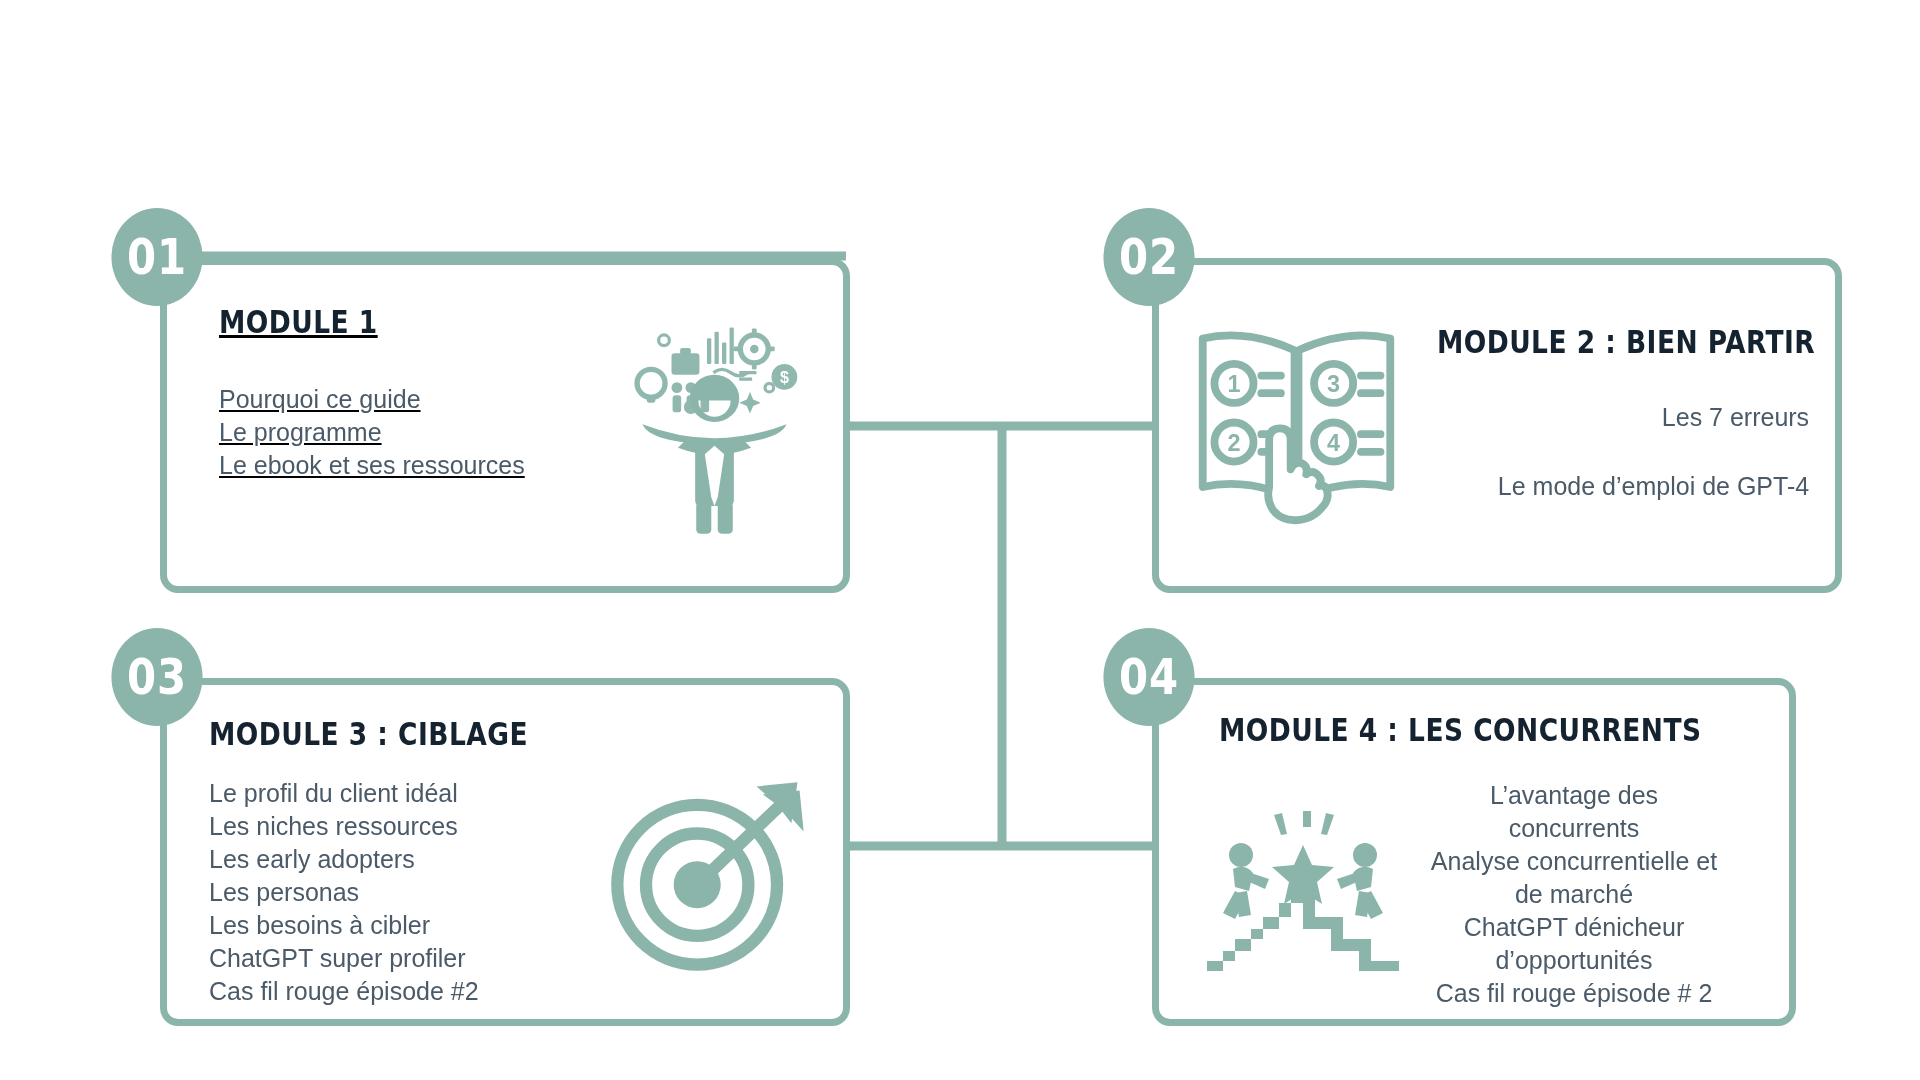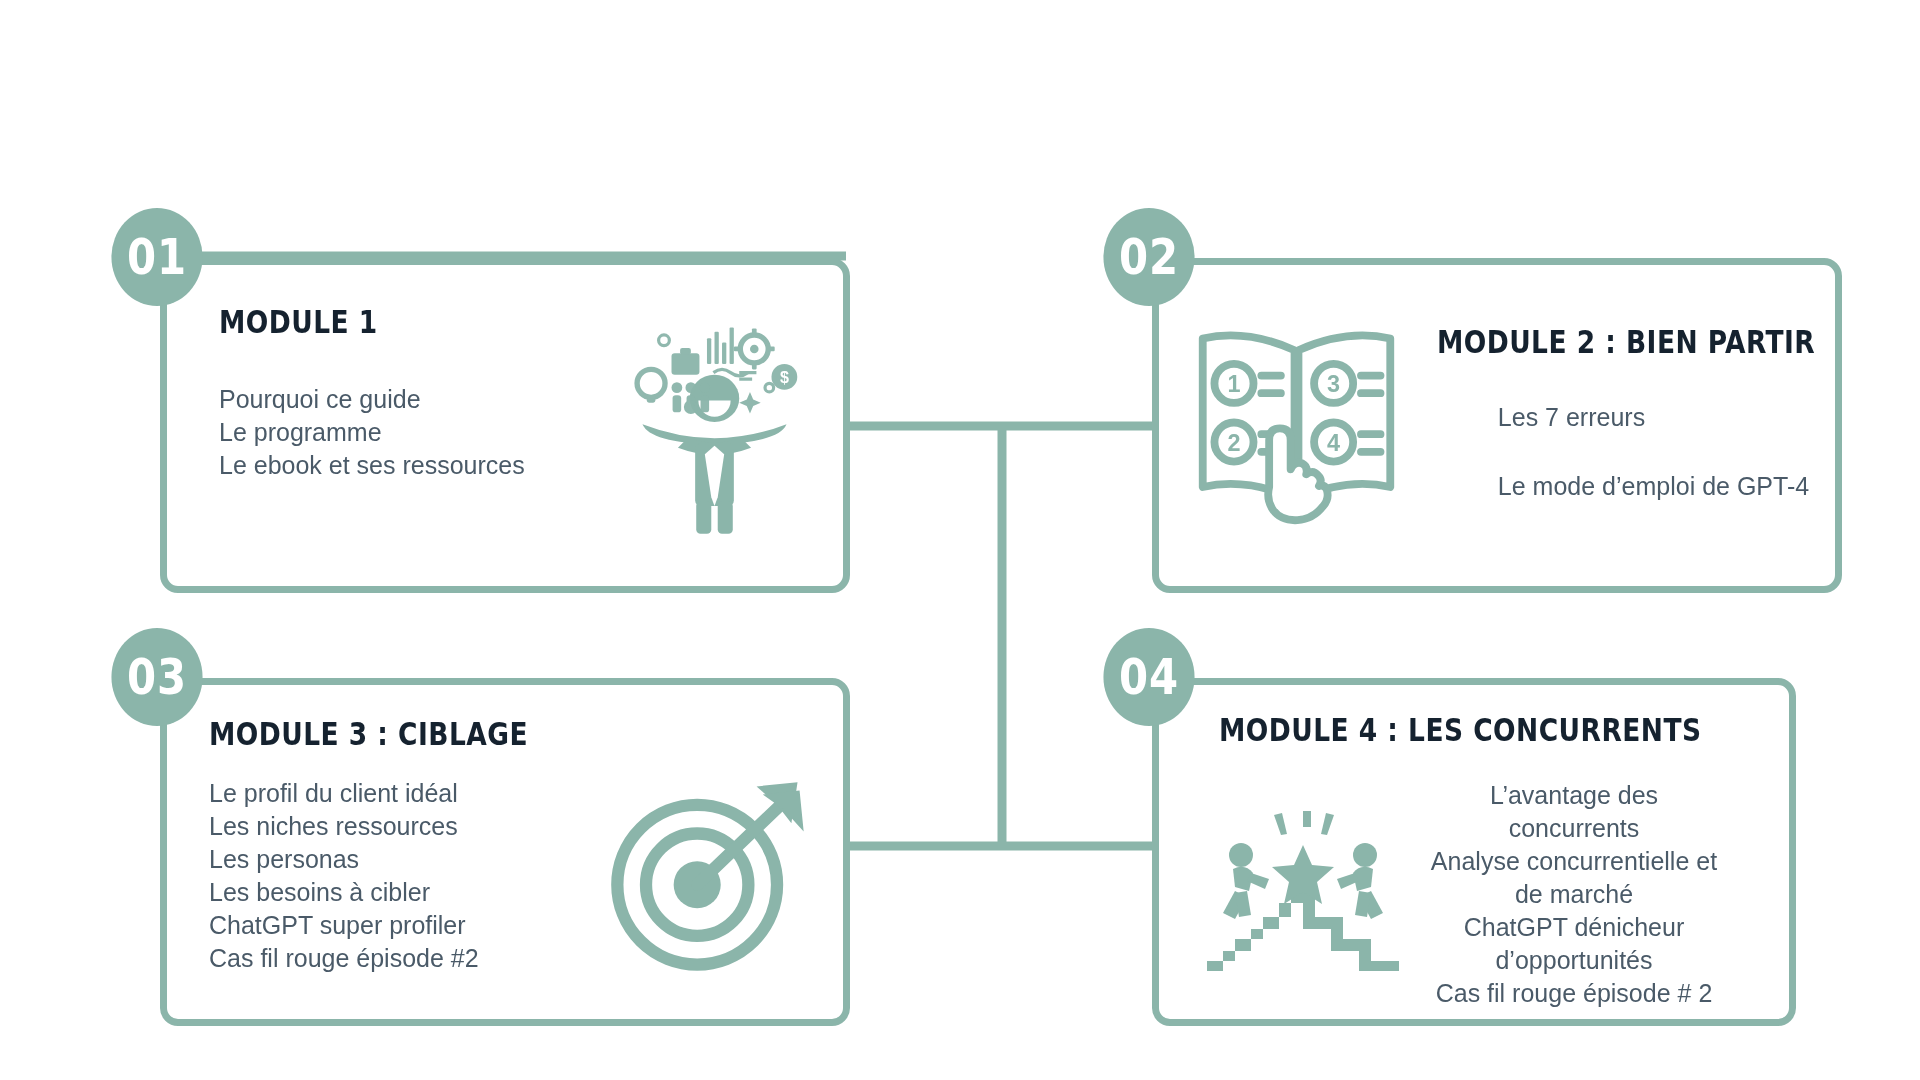--- a/index.html
+++ b/index.html
@@ -109,21 +109,21 @@
       <path d="M157 720 L157 678"></path>
 
       <path d="M1148 300 L1148 258"></path>
 
       <path d="M1148 720 L1148 678"></path>
     </g>
   </svg>
 
   <div class="card" id="card-1">
     <div class="card-inner icon-right" style="padding:38px 0 0 52px;">
-      <div class="text-col" style="width:400px;">
+      <div class="text-col" style="width:400px;text-decoration:underline;">
         <div class="module-title" style="font-size:32px;margin-bottom:42px;">MODULE 1</div>
         <ul class="item-list">
           <li>Pourquoi ce guide</li>
           <li>Le programme</li>
           <li>Le ebook et ses ressources</li>
         </ul>
       </div>
       <div class="icon-col" style="width:210px;height:230px;margin-top:10px;margin-left:-10px;">
         <svg class="icon-svg" viewBox="0 0 170 200" width="185" height="215" aria-hidden="true">
           <g fill="#8bb5aa">
@@ -231,35 +231,36 @@
                      q6 -2 8 4 q3 9 -4 17
                      q-10 13 -26 14
                      q-18 1 -26 -12
                      q-6 -10 -3 -22
                      z"></path>
           </g>
         </svg>
       </div>
       <div class="text-col" style="flex:1;align-items:flex-end;padding-top:36px;">
         <div class="module-title right-align" style="font-size:32px;margin-bottom:40px;text-align:right;">MODULE 2 : BIEN PARTIR</div>
-        <ul class="item-list" style="text-align:left;margin-right:6px;margin-left:21px;">
+        <ul class="item-list" style="text-align:right;margin-right:6px;margin-left:21px;">
           <li style="margin-bottom:36px;">Les 7 erreurs</li>
           <li>Le mode d’emploi de GPT-4</li>
         </ul>
       </div>
     </div>
   </div>
 
   <div class="card" id="card-3">
     <div class="card-inner icon-right" style="padding:30px 0 0 42px;">
       <div class="text-col" style="width:400px;">
         <div class="module-title" style="font-size:32px;margin-bottom:24px;">MODULE 3 : CIBLAGE</div>
         <ul class="item-list">
           <li>Le profil du client idéal</li>
           <li>Les niches ressources</li>
+          <li>Les early adopters</li>
           <li>Les personas</li>
           <li>Les besoins à cibler</li>
           <li>ChatGPT super profiler</li>
           <li>Cas fil rouge épisode #2</li>
         </ul>
       </div>
       <div class="icon-col" style="width:230px;height:250px;margin-top:36px;margin-left:-14px;">
         <svg class="icon-svg" viewBox="0 0 210 200" width="215" height="205" aria-hidden="true">
           <g fill="none" stroke="#8bb5aa" stroke-width="12">
             <circle cx="92" cy="108" r="78"></circle>

